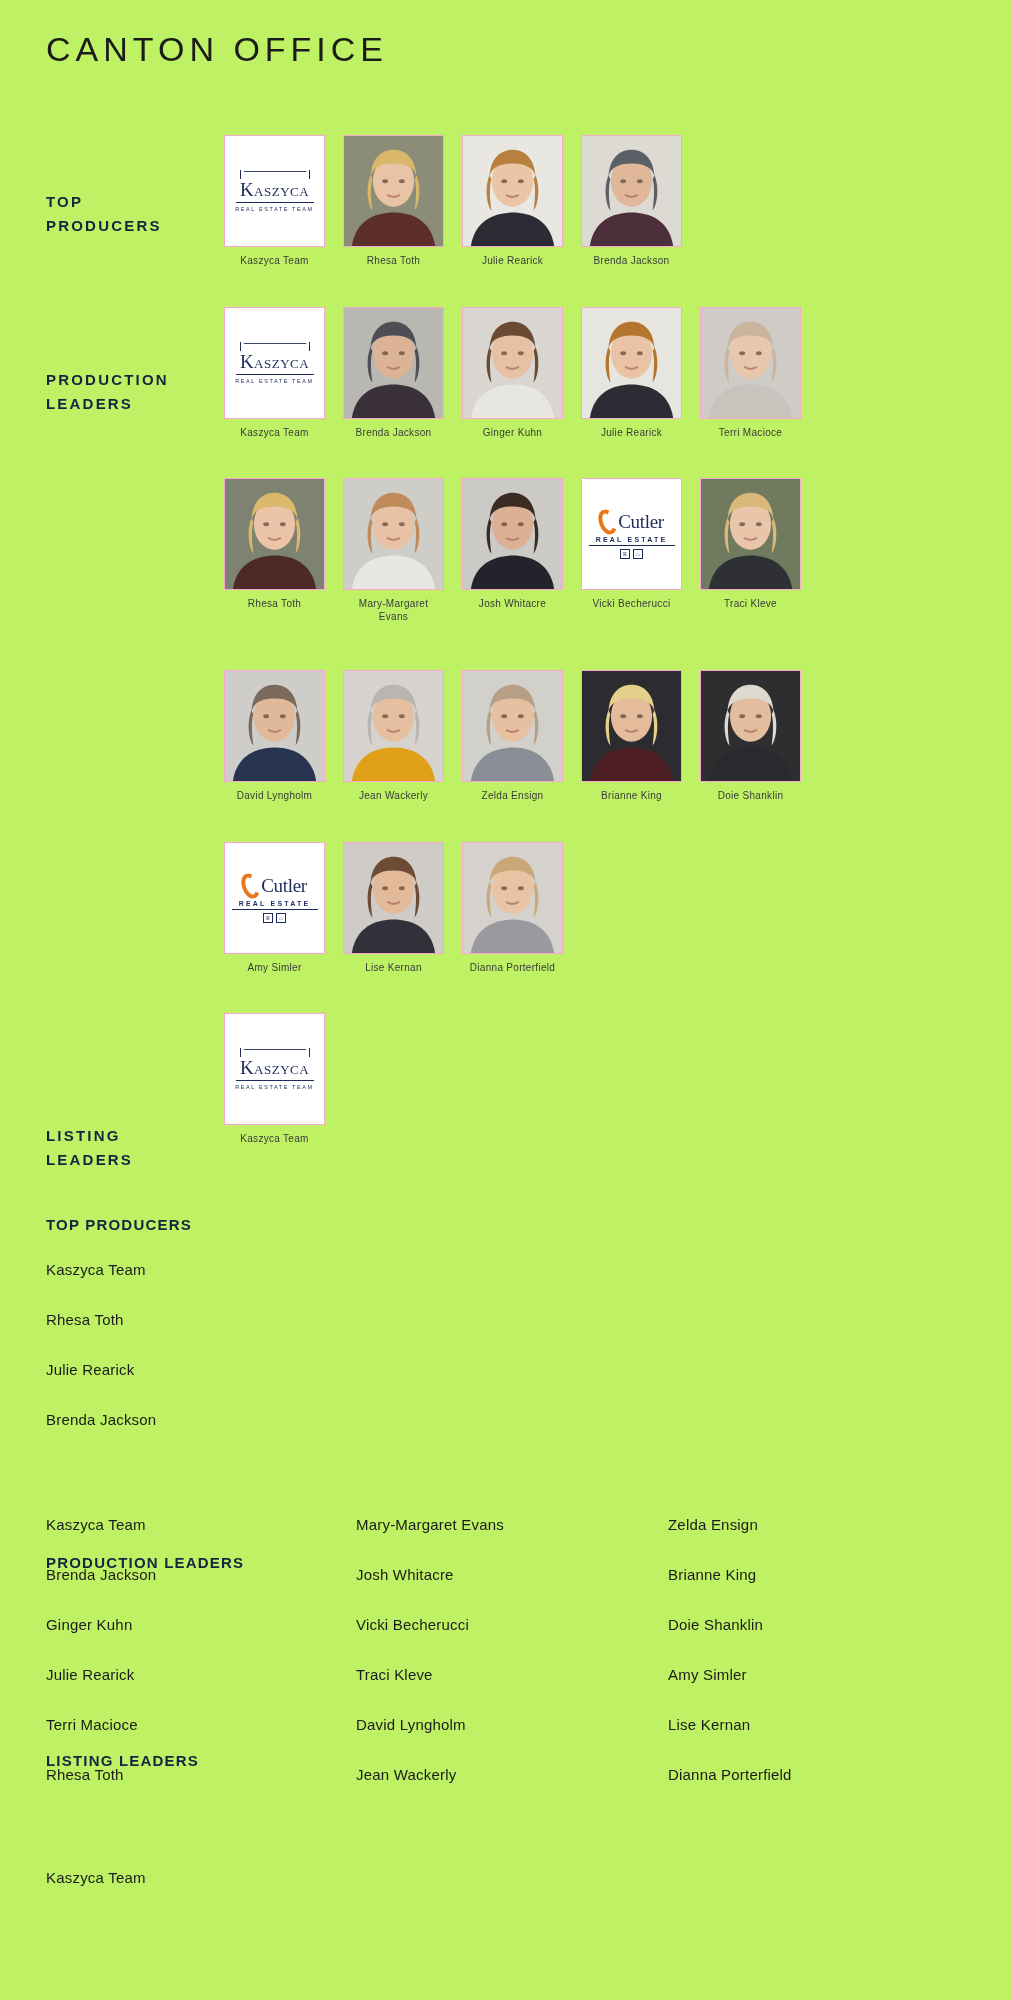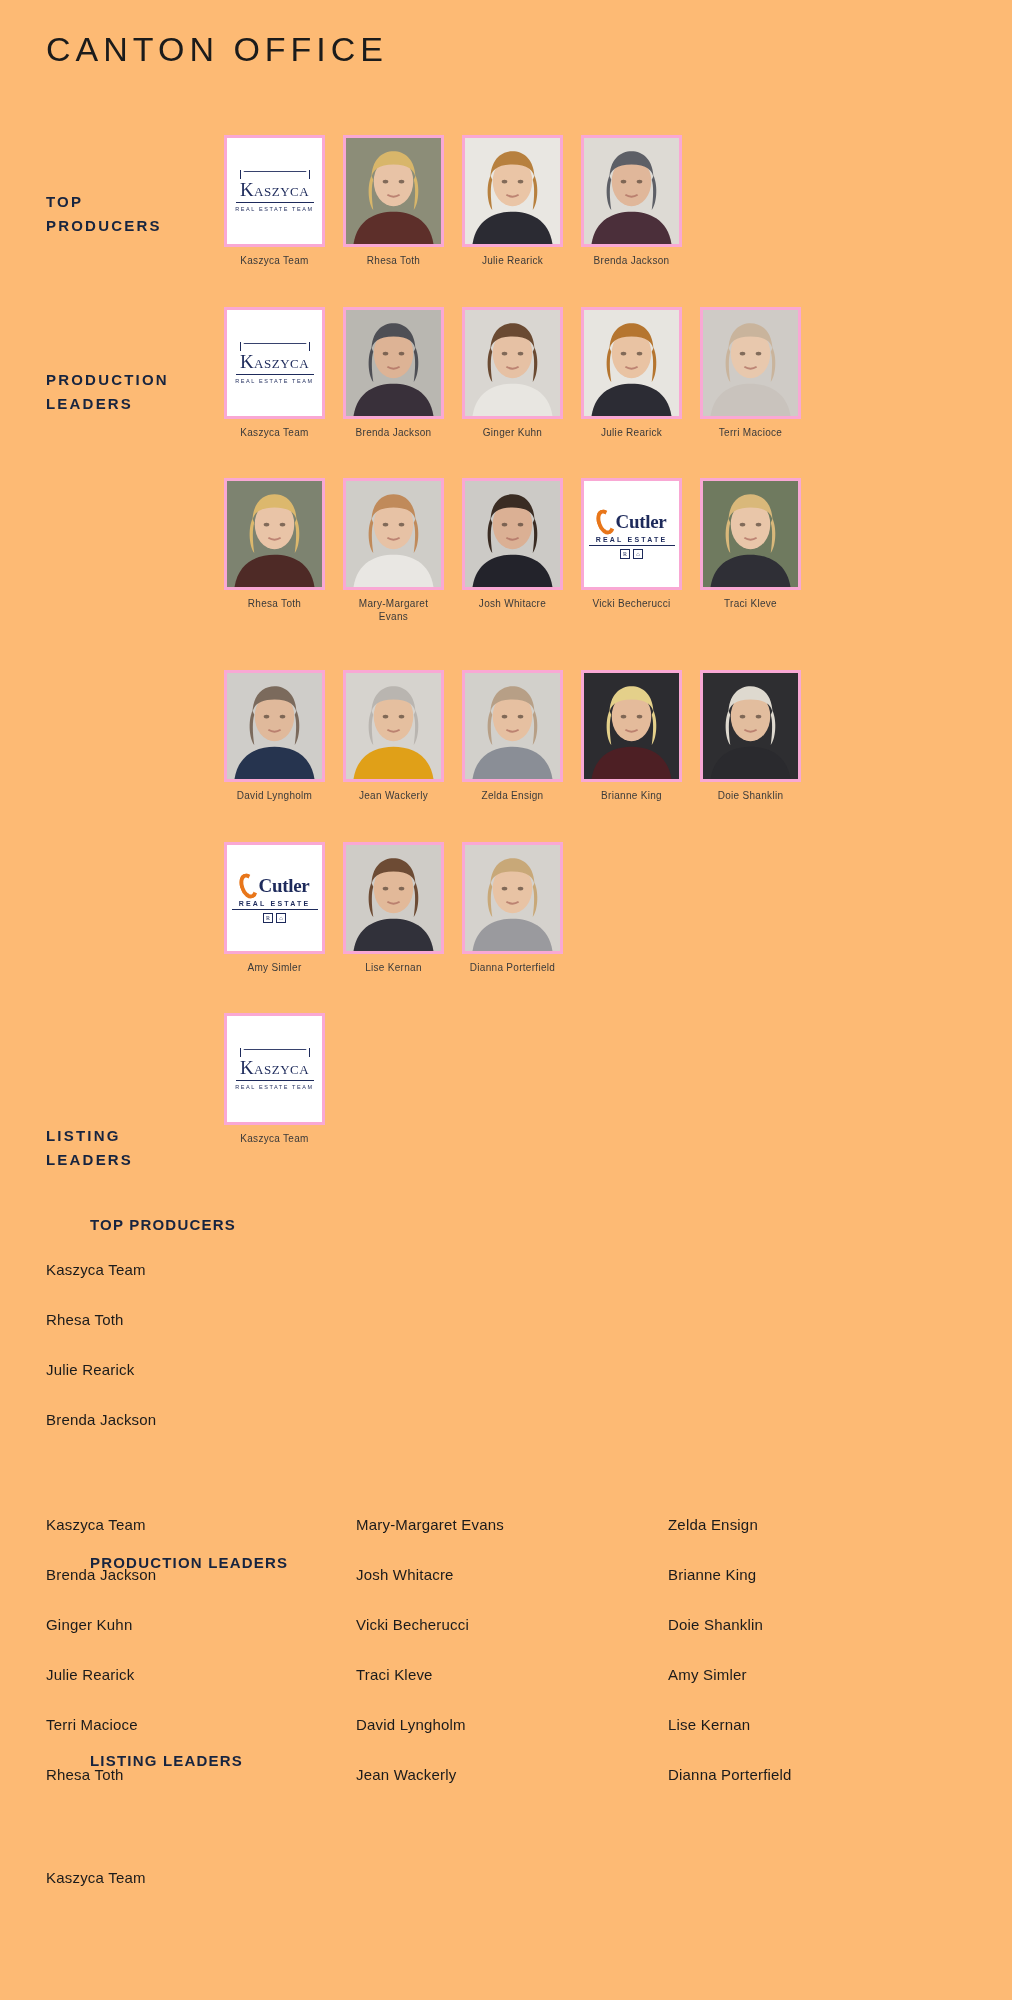--- a/index.html
+++ b/index.html
@@ -5,21 +5,21 @@
   * { box-sizing: border-box; }
   html, body {
     margin: 0; padding: 0;
     background: #ffffff;
     font-family: "Liberation Sans", sans-serif;
   }
   .page {
     position: relative;
     width: 1012px;
     height: 2000px;
-    background: #fdba74;
+    background: #bef264;
     overflow: hidden;
   }
 
   
   .page-title {
     position: absolute;
     left: 46px;
     top: 30px;
     font-size: 34px;
     letter-spacing: 5px;
@@ -47,21 +47,21 @@
   }
   .photo-cell {
     width: 101px;
     display: flex;
     flex-direction: column;
     align-items: center;
   }
   .photo-frame {
     width: 101px;
     height: 112px;
-    border: 3px solid #f9a8d4;
+    border: 1px solid #f9a8d4;
     overflow: hidden;
     position: relative;
     background: #f3f3f3;
   }
   .photo-frame.logo {
     background: #ffffff;
     display: flex;
     align-items: center;
     justify-content: center;
   }
@@ -130,21 +130,21 @@
   .cutler-swoosh {
     width: 17px; height: 26px;
     border: 4px solid #e8761a;
     border-right-color: transparent;
     border-radius: 50%;
     transform: rotate(-20deg);
   }
   .cutler-word {
     font-family: "Liberation Serif", serif;
     font-size: 19px;
-    font-weight: 700;
+    font-weight: 400;
     color: #1d2a5b;
     letter-spacing: -0.3px;
   }
   .cutler-sub {
     font-size: 7px;
     letter-spacing: 2.2px;
     color: #1d2a5b;
     margin-top: 1px;
     font-weight: 600;
   }
@@ -159,21 +159,20 @@
   }
 
   
   .list-heading {
     position: absolute;
     left: 46px;
     font-size: 15px;
     font-weight: 700;
     letter-spacing: 1.2px;
     color: #17243f;
-    margin-left: 44px;
   }
   .name-col {
     position: absolute;
     font-size: 15px;
     color: #1b1b1b;
     letter-spacing: .2px;
   }
   .name-col div { line-height: 50px; }
 </style>
 </head>

